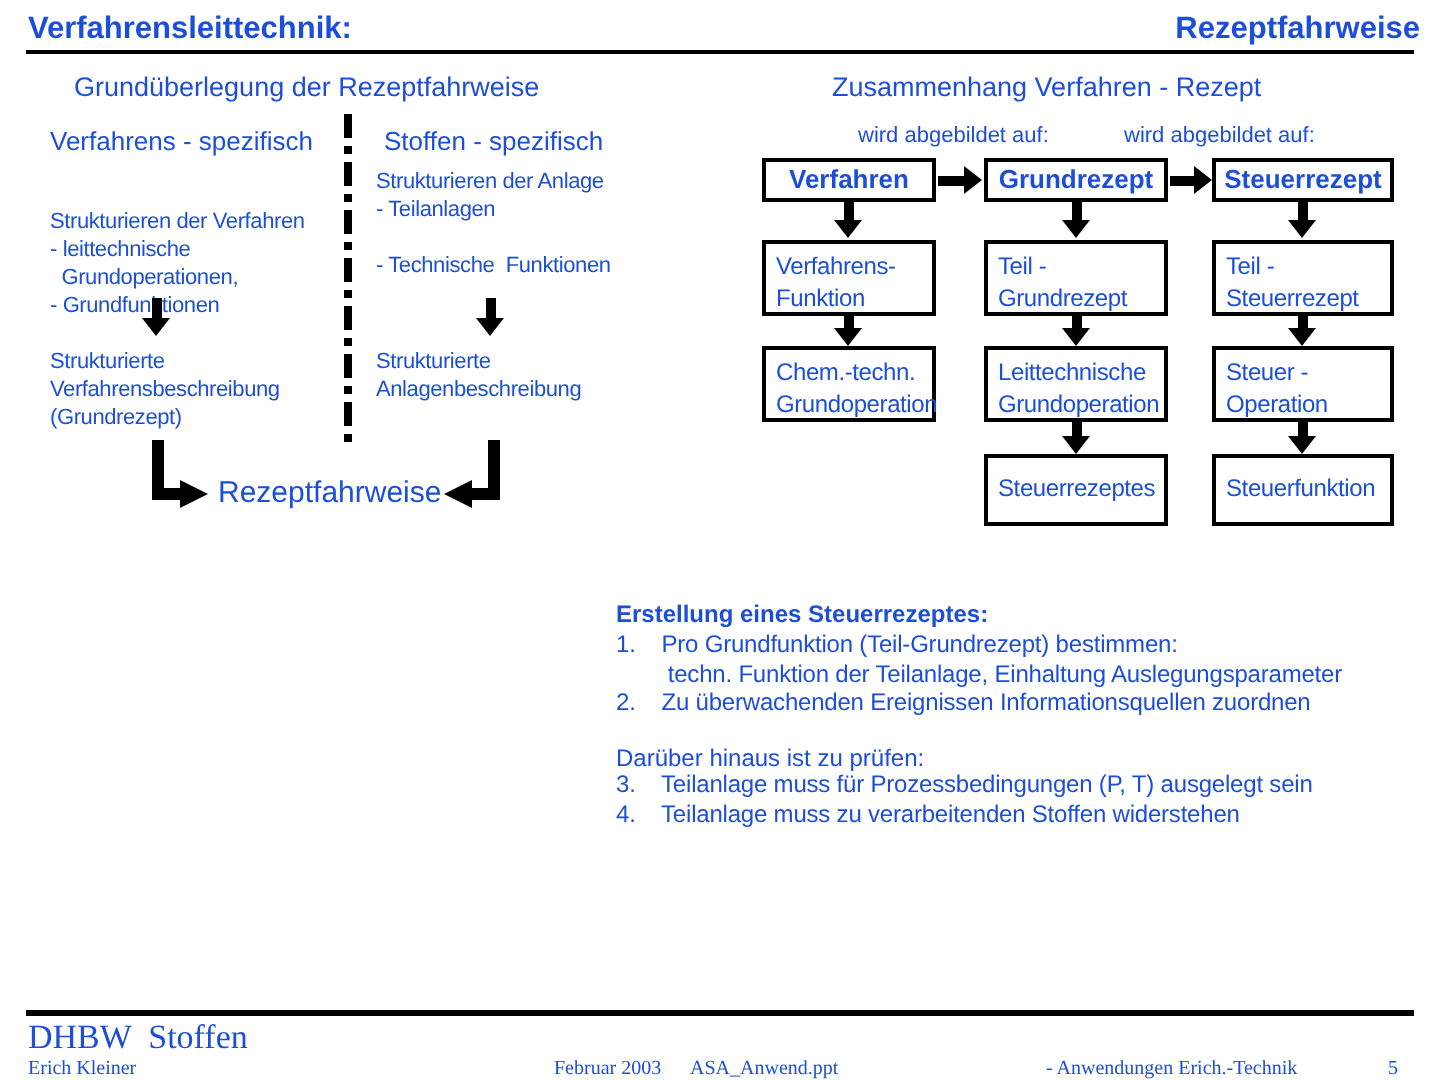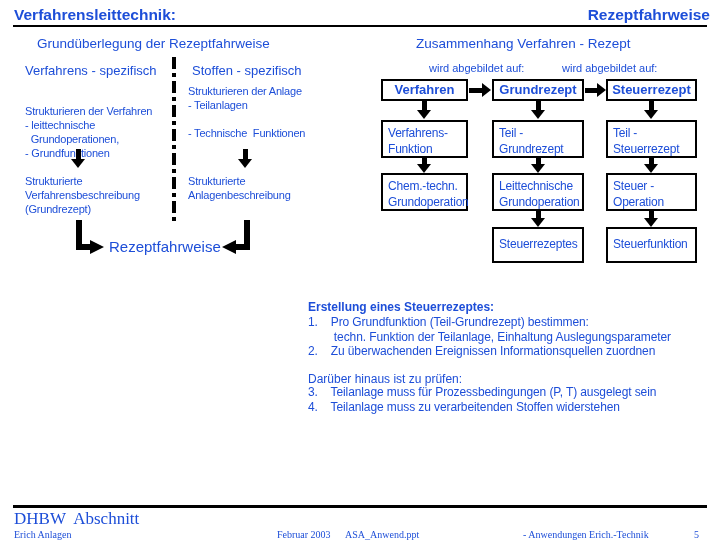--- a/index.html
+++ b/index.html
@@ -176,22 +176,22 @@
 2.    Zu überwachenden Ereignissen Informationsquellen zuordnen</div>
   </div>
   <div>
     <div class="abs note-plain" style="left:308px; top:372px;">Darüber hinaus ist zu prüfen:</div>
     <div class="abs note-body pre" style="left:308px; top:385px;">3.    Teilanlage muss für Prozessbedingungen (P, T) ausgelegt sein
 4.    Teilanlage muss zu verarbeitenden Stoffen widerstehen</div>
   </div>
 
   <div>
     <div class="abs rule" style="left:13px; right:13px; top:505px; height:3px;"></div>
-    <div class="abs footer-main" style="left:14px; top:509px;">DHBW  Abschnitt</div>
+    <div class="abs footer-main" style="left:14px; top:509px;">DHBW  Stoffen</div>
     <div class="abs footer-main" style="right:14px; top:509px;margin-top:37px;">Automatisierungssysteme</div>
-    <div class="abs footer-sub" style="left:14px;">Erich Anlagen</div>
+    <div class="abs footer-sub" style="left:14px;">Erich Kleiner</div>
     <div class="abs footer-sub" style="left:277px;">Februar 2003</div>
     <div class="abs footer-sub" style="left:345px;">ASA_Anwend.ppt</div>
     <div class="abs footer-sub" style="left:523px;">- Anwendungen Erich.-Technik</div>
     <div class="abs footer-sub" style="left:694px;">5</div>
   </div>
 
 </div>
 
 </body></html>

